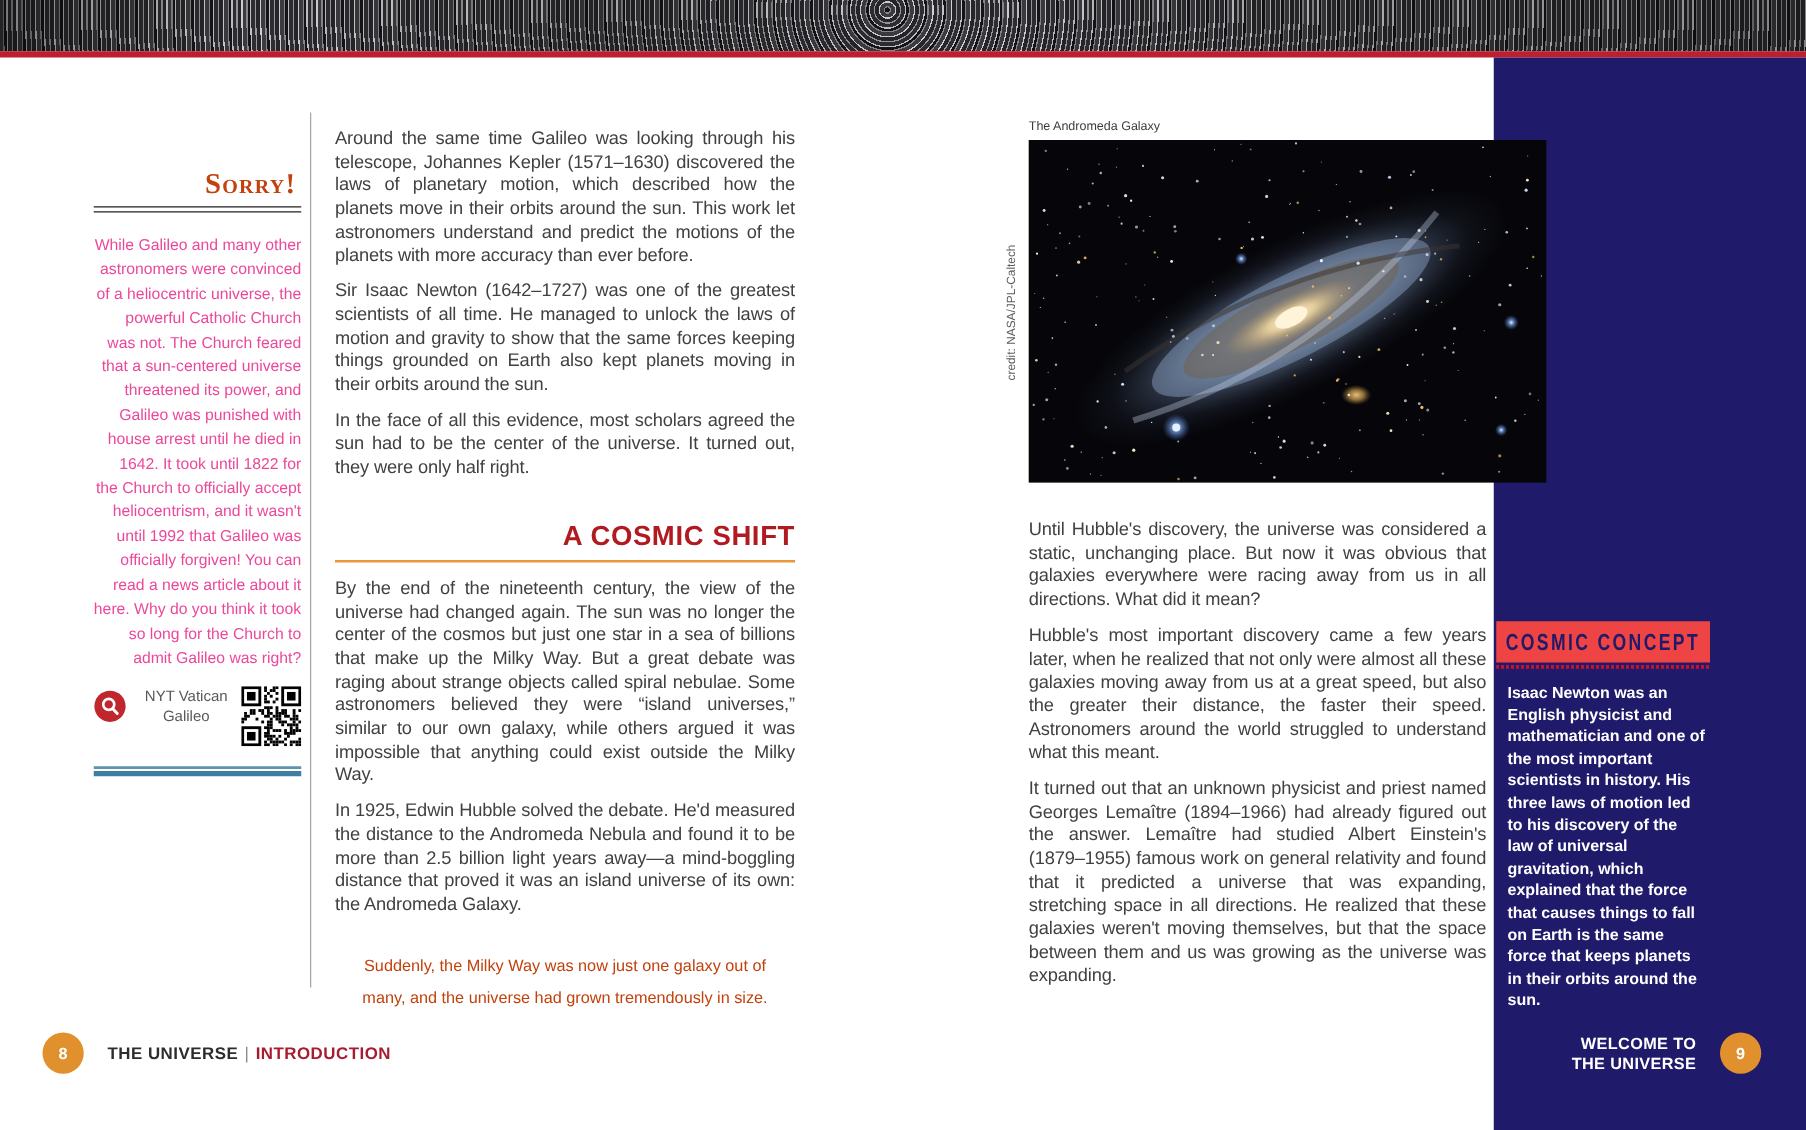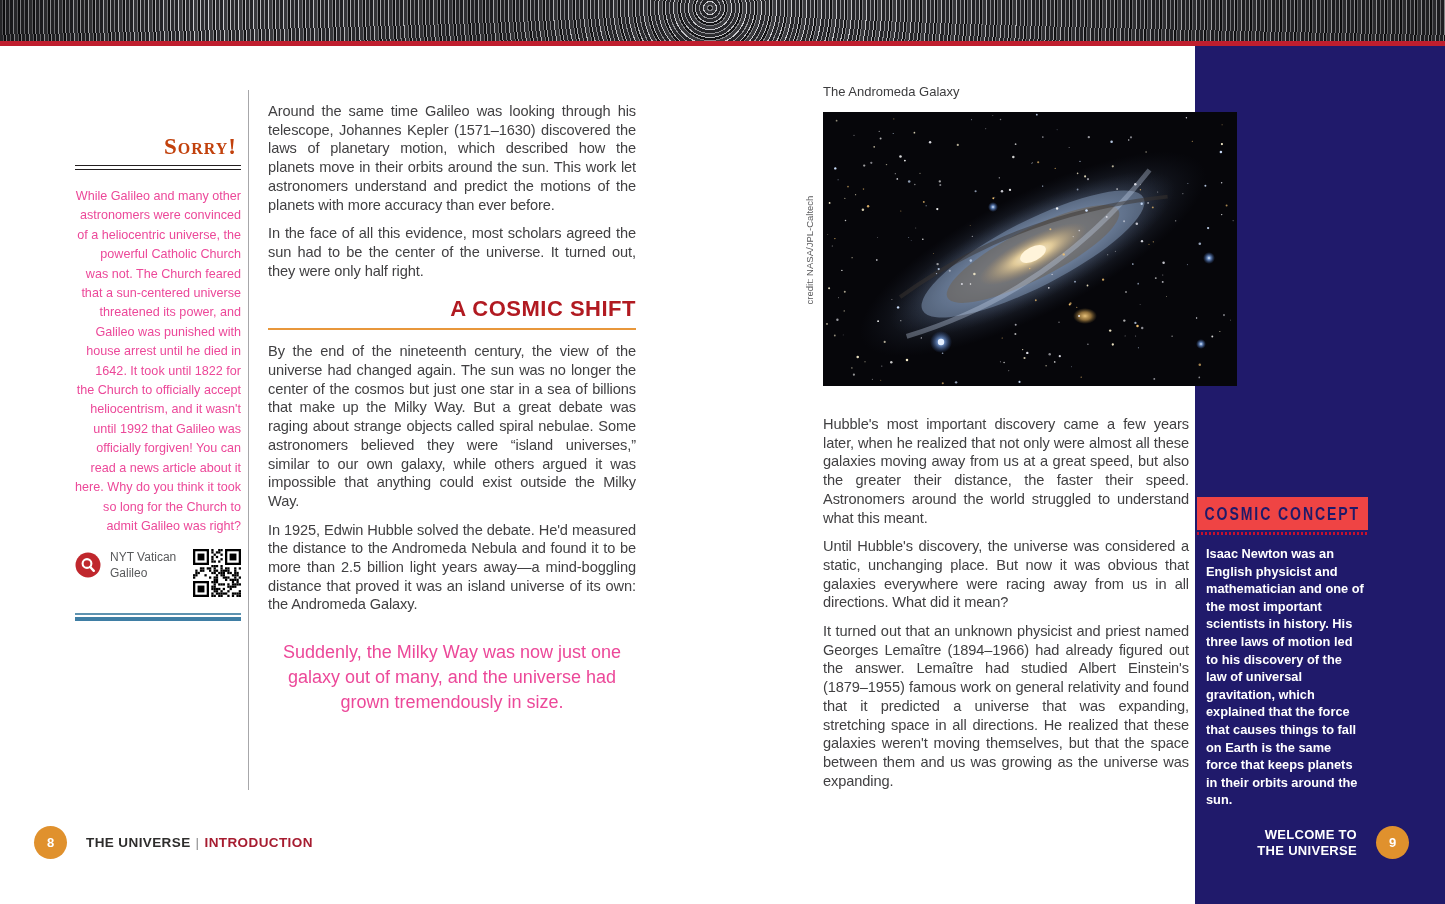--- a/index.html
+++ b/index.html
@@ -23,49 +23,49 @@
   
   .sorry-box{position:absolute;left:75px;top:134px;width:166px;}
   .sorry-title{
     font-family:"Liberation Serif",serif;font-variant:small-caps;font-weight:700;
     font-size:23px;letter-spacing:1px;color:#c2410c;text-align:right;padding-right:4px;
   }
   .double-rule{height:3px;border-top:1.5px solid #231f20;border-bottom:1.5px solid #231f20;margin-top:5px;}
   .sorry-body{
     margin-top:17px;font-size:12.6px;line-height:19.4px;color:#ec4899;text-align:right;
   }
-  .sorry-links{margin-top:13px;display:flex;align-items:flex-start;}
+  .sorry-links{margin-top:13px;display:flex;align-items:flex-start;text-align:center;}
   .scan-icon{width:26px;height:26px;flex:0 0 26px;margin-top:3px;}
   .qr-label{font-size:12px;color:#58595b;line-height:16px;margin-left:9px;width:78px;}
   .qr-code{width:48px;height:48px;margin-left:auto;}
   .blue-rule{
     margin-top:16px;height:8px;
     background:linear-gradient(to bottom,#5e93b0 0 2px,#ffffff 2px 4px,#3f7ea4 4px 8px);
   }
   .divider-v{position:absolute;left:248px;top:90px;width:1px;height:700px;background:#a7a7aa;}
 
   
   .body-text p{
     margin:4px 0 10px 0;font-size:14.6px;line-height:18.7px;color:#414042;
     text-align:justify;letter-spacing:-0.1px;
   }
   .col-left{position:absolute;left:268px;top:98px;width:368px;}
   .col-right{position:absolute;left:823px;top:411px;width:366px;}
 
   .section-heading{
-    margin-top:16px;text-align:right;color:#b11a21;font-size:22px;font-weight:700;
+    margin-top:32px;text-align:right;color:#b11a21;font-size:22px;font-weight:700;
     letter-spacing:.5px;padding-bottom:6px;border-bottom:2.5px solid #e8973b;margin-bottom:12px;
   }
   .pull-quote{
-    margin:26px auto 0 auto;width:342px;text-align:center;color:#ec4899;
-    font-size:18px;line-height:25px;
-  }
-
-  
-  .fig-caption{position:absolute;left:823px;top:84px;font-size:13px;color:#3c3c3e;text-align:right;}
+    margin:26px auto 0 auto;width:342px;text-align:center;color:#c2410c;
+    font-size:13px;line-height:25px;
+  }
+
+  
+  .fig-caption{position:absolute;left:823px;top:96px;font-size:10px;color:#3c3c3e;text-align:right;}
   .galaxy-figure{position:absolute;left:823px;top:112px;width:414px;height:274px;background:#06060a;}
   .fig-credit{
     position:absolute;left:745px;top:244px;width:130px;height:12px;
     transform:rotate(-90deg);font-size:9.5px;color:#5a5a5c;text-align:center;white-space:nowrap;
   }
 
   
   .concept-title-box{
     position:absolute;left:1197px;top:497px;width:171px;height:33px;background:#ef4444;
     display:flex;align-items:center;justify-content:center;
@@ -255,20 +255,21 @@
         <rect x="20" y="20" width="1" height="1" fill="#000"></rect>
       </svg>
   </div>
   <div class="blue-rule"></div>
 </div>
 
 <div class="divider-v"></div>
 
 <div class="col-left body-text">
   <p>Around the same time Galileo was looking through his telescope, Johannes Kepler (1571–1630) discovered the laws of planetary motion, which described how the planets move in their orbits around the sun. This work let astronomers understand and predict the motions of the planets with more accuracy than ever before.</p>
+  <p>Sir Isaac Newton (1642–1727) was one of the greatest scientists of all time. He managed to unlock the laws of motion and gravity to show that the same forces keeping things grounded on Earth also kept planets moving in their orbits around the sun.</p>
   <p>In the face of all this evidence, most scholars agreed the sun had to be the center of the universe. It turned out, they were only half right.</p>
   <h2 class="section-heading">A COSMIC SHIFT</h2>
   <p>By the end of the nineteenth century, the view of the universe had changed again. The sun was no longer the center of the cosmos but just one star in a sea of billions that make up the Milky Way. But a great debate was raging about strange objects called spiral nebulae. Some astronomers believed they were “island universes,” similar to our own galaxy, while others argued it was impossible that anything could exist outside the Milky Way.</p>
   <p>In 1925, Edwin Hubble solved the debate. He'd measured the distance to the Andromeda Nebula and found it to be more than 2.5 billion light years away—a mind-boggling distance that proved it was an island universe of its own: the Andromeda Galaxy.</p>
   <div class="pull-quote">Suddenly, the Milky Way was now just one galaxy out of many, and the universe had grown tremendously in size.</div>
 </div>
 
 <div class="fig-caption">The Andromeda Galaxy</div>
 
 <svg class="galaxy-figure" id="galaxy-svg" viewBox="0 0 414 274">
@@ -521,22 +522,22 @@
       <circle cx="376.8" cy="131.8" r="1.29" fill="#cfe2ff" opacity="0.72"></circle>
       <circle cx="331.3" cy="266.9" r="0.95" fill="#e8e8f0" opacity="0.61"></circle>
       <circle cx="147.2" cy="113.5" r="0.47" fill="#f0c070" opacity="0.58"></circle>
       <circle cx="264.5" cy="173.5" r="0.88" fill="#fdf3d0" opacity="0.89"></circle>
     </g>
 </svg>
 
 <div class="fig-credit">credit: NASA/JPL-Caltech</div>
 
 <div class="col-right body-text">
+  <p>Until Hubble's discovery, the universe was considered a static, unchanging place. But now it was obvious that galaxies everywhere were racing away from us in all directions. What did it mean?</p>
   <p>Hubble's most important discovery came a few years later, when he realized that not only were almost all these galaxies moving away from us at a great speed, but also the greater their distance, the faster their speed. Astronomers around the world struggled to understand what this meant.</p>
-  <p>Until Hubble's discovery, the universe was considered a static, unchanging place. But now it was obvious that galaxies everywhere were racing away from us in all directions. What did it mean?</p>
   <p>It turned out that an unknown physicist and priest named Georges Lemaître (1894–1966) had already figured out the answer. Lemaître had studied Albert Einstein's (1879–1955) famous work on general relativity and found that it predicted a universe that was expanding, stretching space in all directions. He realized that these galaxies weren't moving themselves, but that the space between them and us was growing as the universe was expanding.</p>
 </div>
 
 <div class="concept-title-box">
   <span class="concept-title">COSMIC CONCEPT</span>
 </div>
 <div class="concept-dots"></div>
 <div class="concept-body">Isaac Newton was an English physicist and mathematician and one of the most important scientists in history. His three laws of motion led to his discovery of the law of universal gravitation, which explained that the force that causes things to fall on Earth is the same force that keeps planets in their orbits around the sun.</div>
 
 <div class="page-circle circle-left">8</div>

